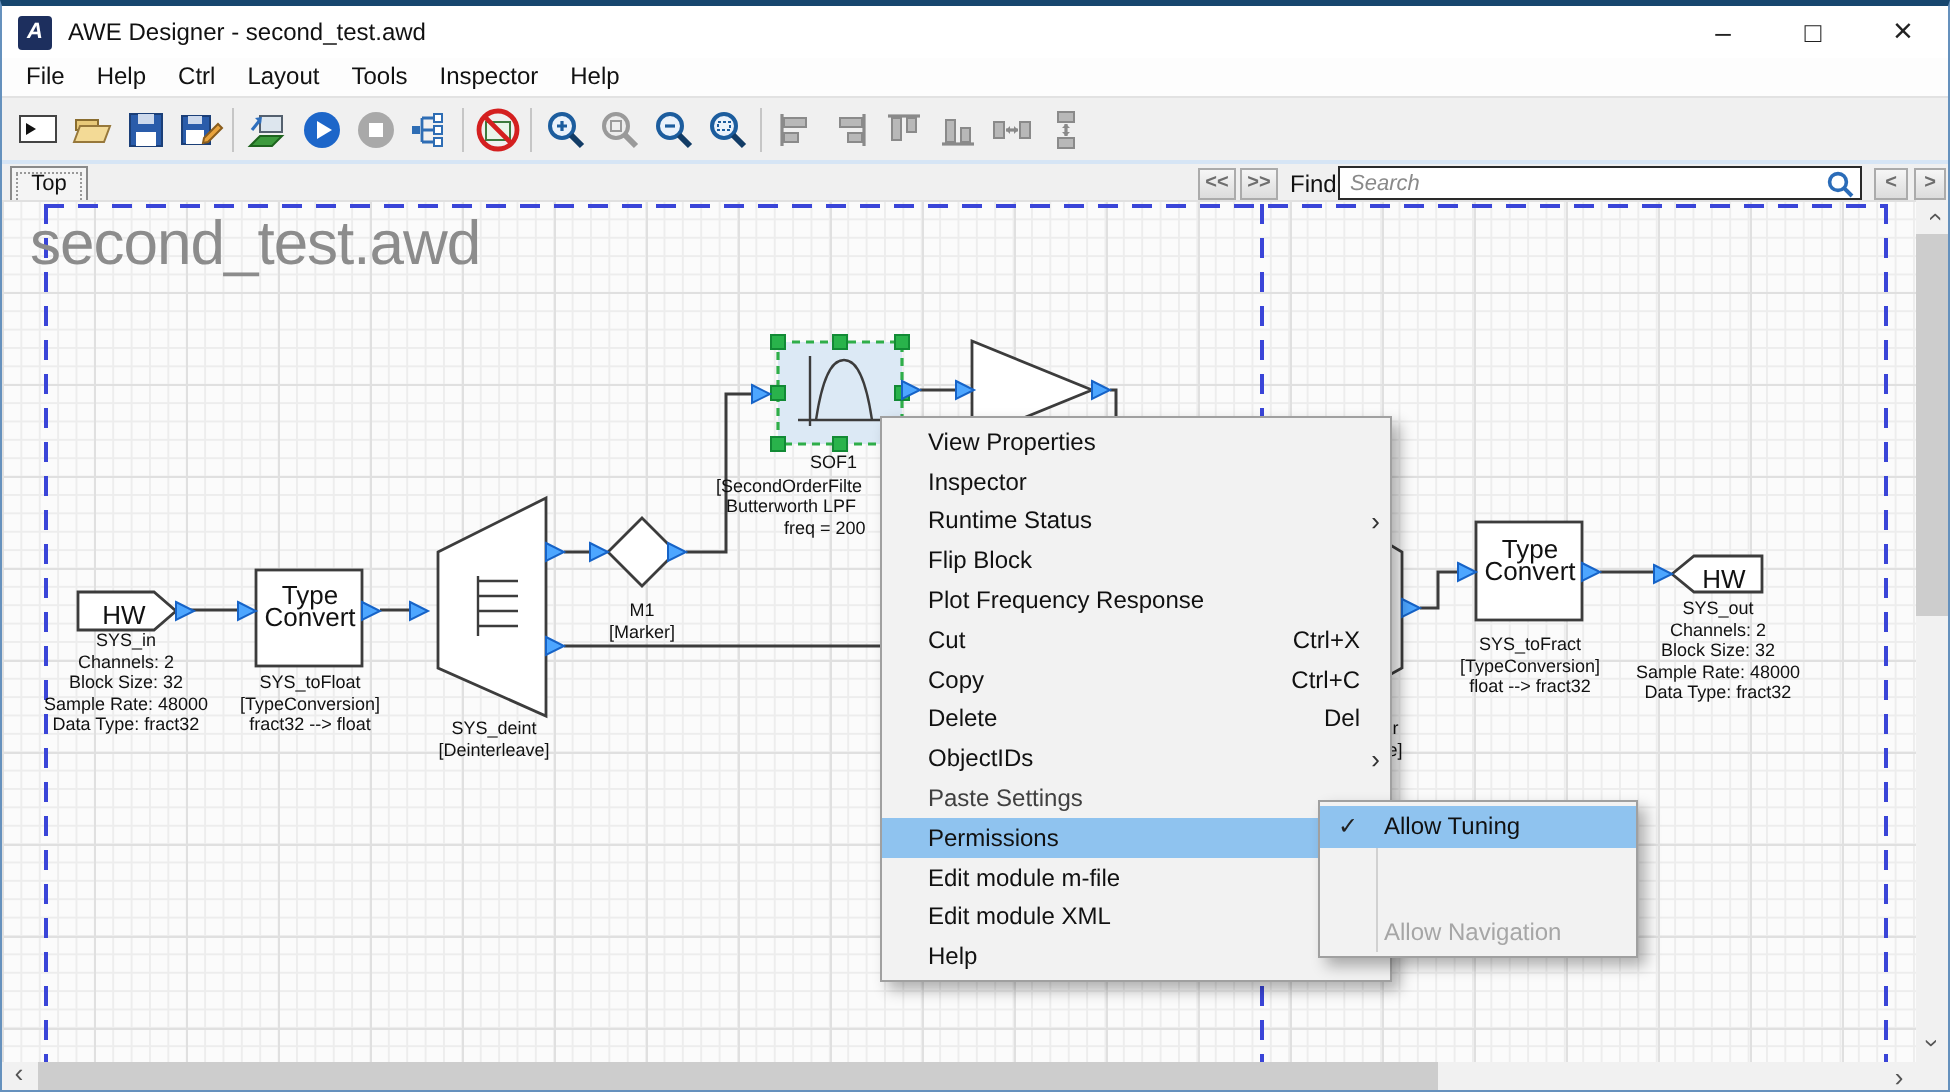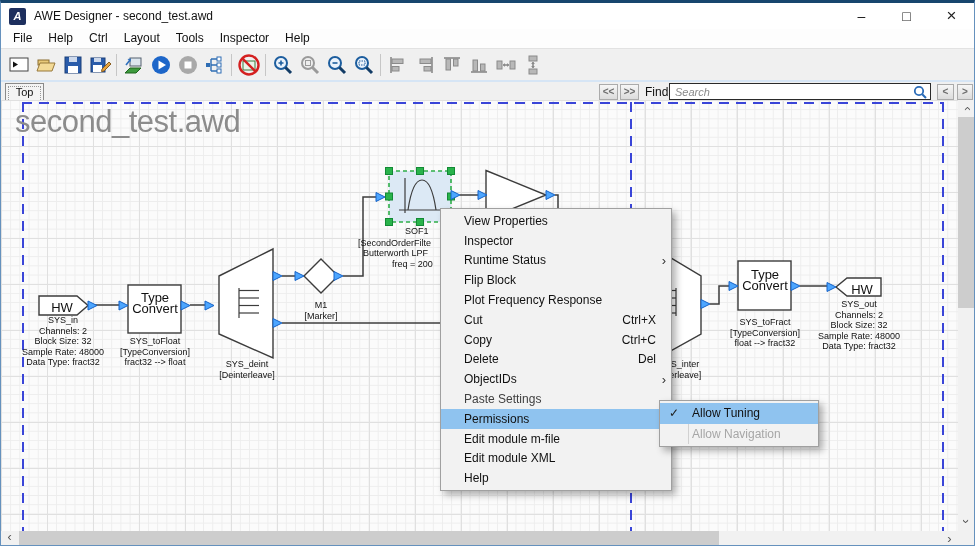--- a/index.html
+++ b/index.html
@@ -44,32 +44,32 @@
     background-size:46px 46px,46px 46px,9.2px 9.2px,9.2px 9.2px;}
   .canvas-title{position:absolute;left:14px;top:4px;font-size:31px;font-weight:normal;color:#8c8c8c;letter-spacing:-0.5px;}
   .pb-h{position:absolute;height:2px;background:repeating-linear-gradient(90deg,#3a45d8 0 10px,transparent 10px 17px);}
   .pb-v{position:absolute;width:2px;background:repeating-linear-gradient(180deg,#3a45d8 0 10px,transparent 10px 17px);}
   .svg-layer{position:absolute;left:0;top:0;}
   .blabel{position:absolute;transform:translateX(-50%);text-align:center;font-size:9px;line-height:10.6px;color:#111;white-space:nowrap;}
   .bline{position:absolute;font-size:9px;color:#111;white-space:nowrap;}
   .btitle{position:absolute;transform:translateX(-50%);text-align:center;font-size:13px;color:#111;white-space:nowrap;}
   .btitle.wrap{white-space:normal;width:46px;line-height:10.5px;}
   
-  .cmenu{position:absolute;left:439px;top:108px;width:232px;background:#f2f2f2;border:1px solid #a0a0a0;
+  .cmenu{position:absolute;left:439px;top:108px;width:256px;background:#f2f2f2;border:1px solid #a0a0a0;
          box-shadow:4px 4px 7px rgba(0,0,0,.3);padding:2px 0;z-index:10;}
   .mi{position:relative;height:19.8px;display:flex;align-items:center;font-size:12px;color:#111;padding-left:23px;}
   .mi .mi-short{position:absolute;right:15px;margin-left:16px;}
   .mi .mi-arrow{position:absolute;right:5px;font-size:13px;color:#333;line-height:1;}
   .mi.dis{color:#404040;}
   .mi.hl{background:#8fc3ef;}
   .smenu{position:absolute;left:658px;top:300px;width:160px;background:#f2f2f2;border:1px solid #a0a0a0;
          box-shadow:4px 4px 7px rgba(0,0,0,.3);padding:2px 0;z-index:11;}
   .smi{position:relative;height:20.5px;display:flex;align-items:center;font-size:12px;color:#111;padding-left:32px;}
   .smi.hl{background:#8fc3ef;}
-  .smi.dis{color:#a6a6a6;}
+  .smi.dis{color:#a6a6a6;margin-top:32px;}
   .smi .chk{position:absolute;left:9px;font-size:12px;color:#222;}
   .sm-gutter{position:absolute;left:28px;top:2px;bottom:2px;width:1px;background:rgba(110,110,110,.25);}
   
   .hscroll{position:absolute;left:0;top:528px;width:957px;height:15px;background:#f1f1f1;}
   .hthumb{position:absolute;left:18px;top:0;width:700px;height:15px;background:#cdcdcd;}
   .vscroll{position:absolute;left:957px;top:97px;width:18px;height:431px;background:#f1f1f1;}
   .vthumb{position:absolute;left:0;top:17px;width:18px;height:191px;background:#cdcdcd;}
   .corner{position:absolute;left:957px;top:528px;width:18px;height:15px;background:#f1f1f1;}
   .sarr{position:absolute;width:17px;height:15px;display:flex;align-items:center;justify-content:center;color:#555;font-size:13px;}
   .rot90{transform:rotate(90deg);}  .rot-90{transform:rotate(-90deg);}  .rot180{transform:rotate(180deg);}

